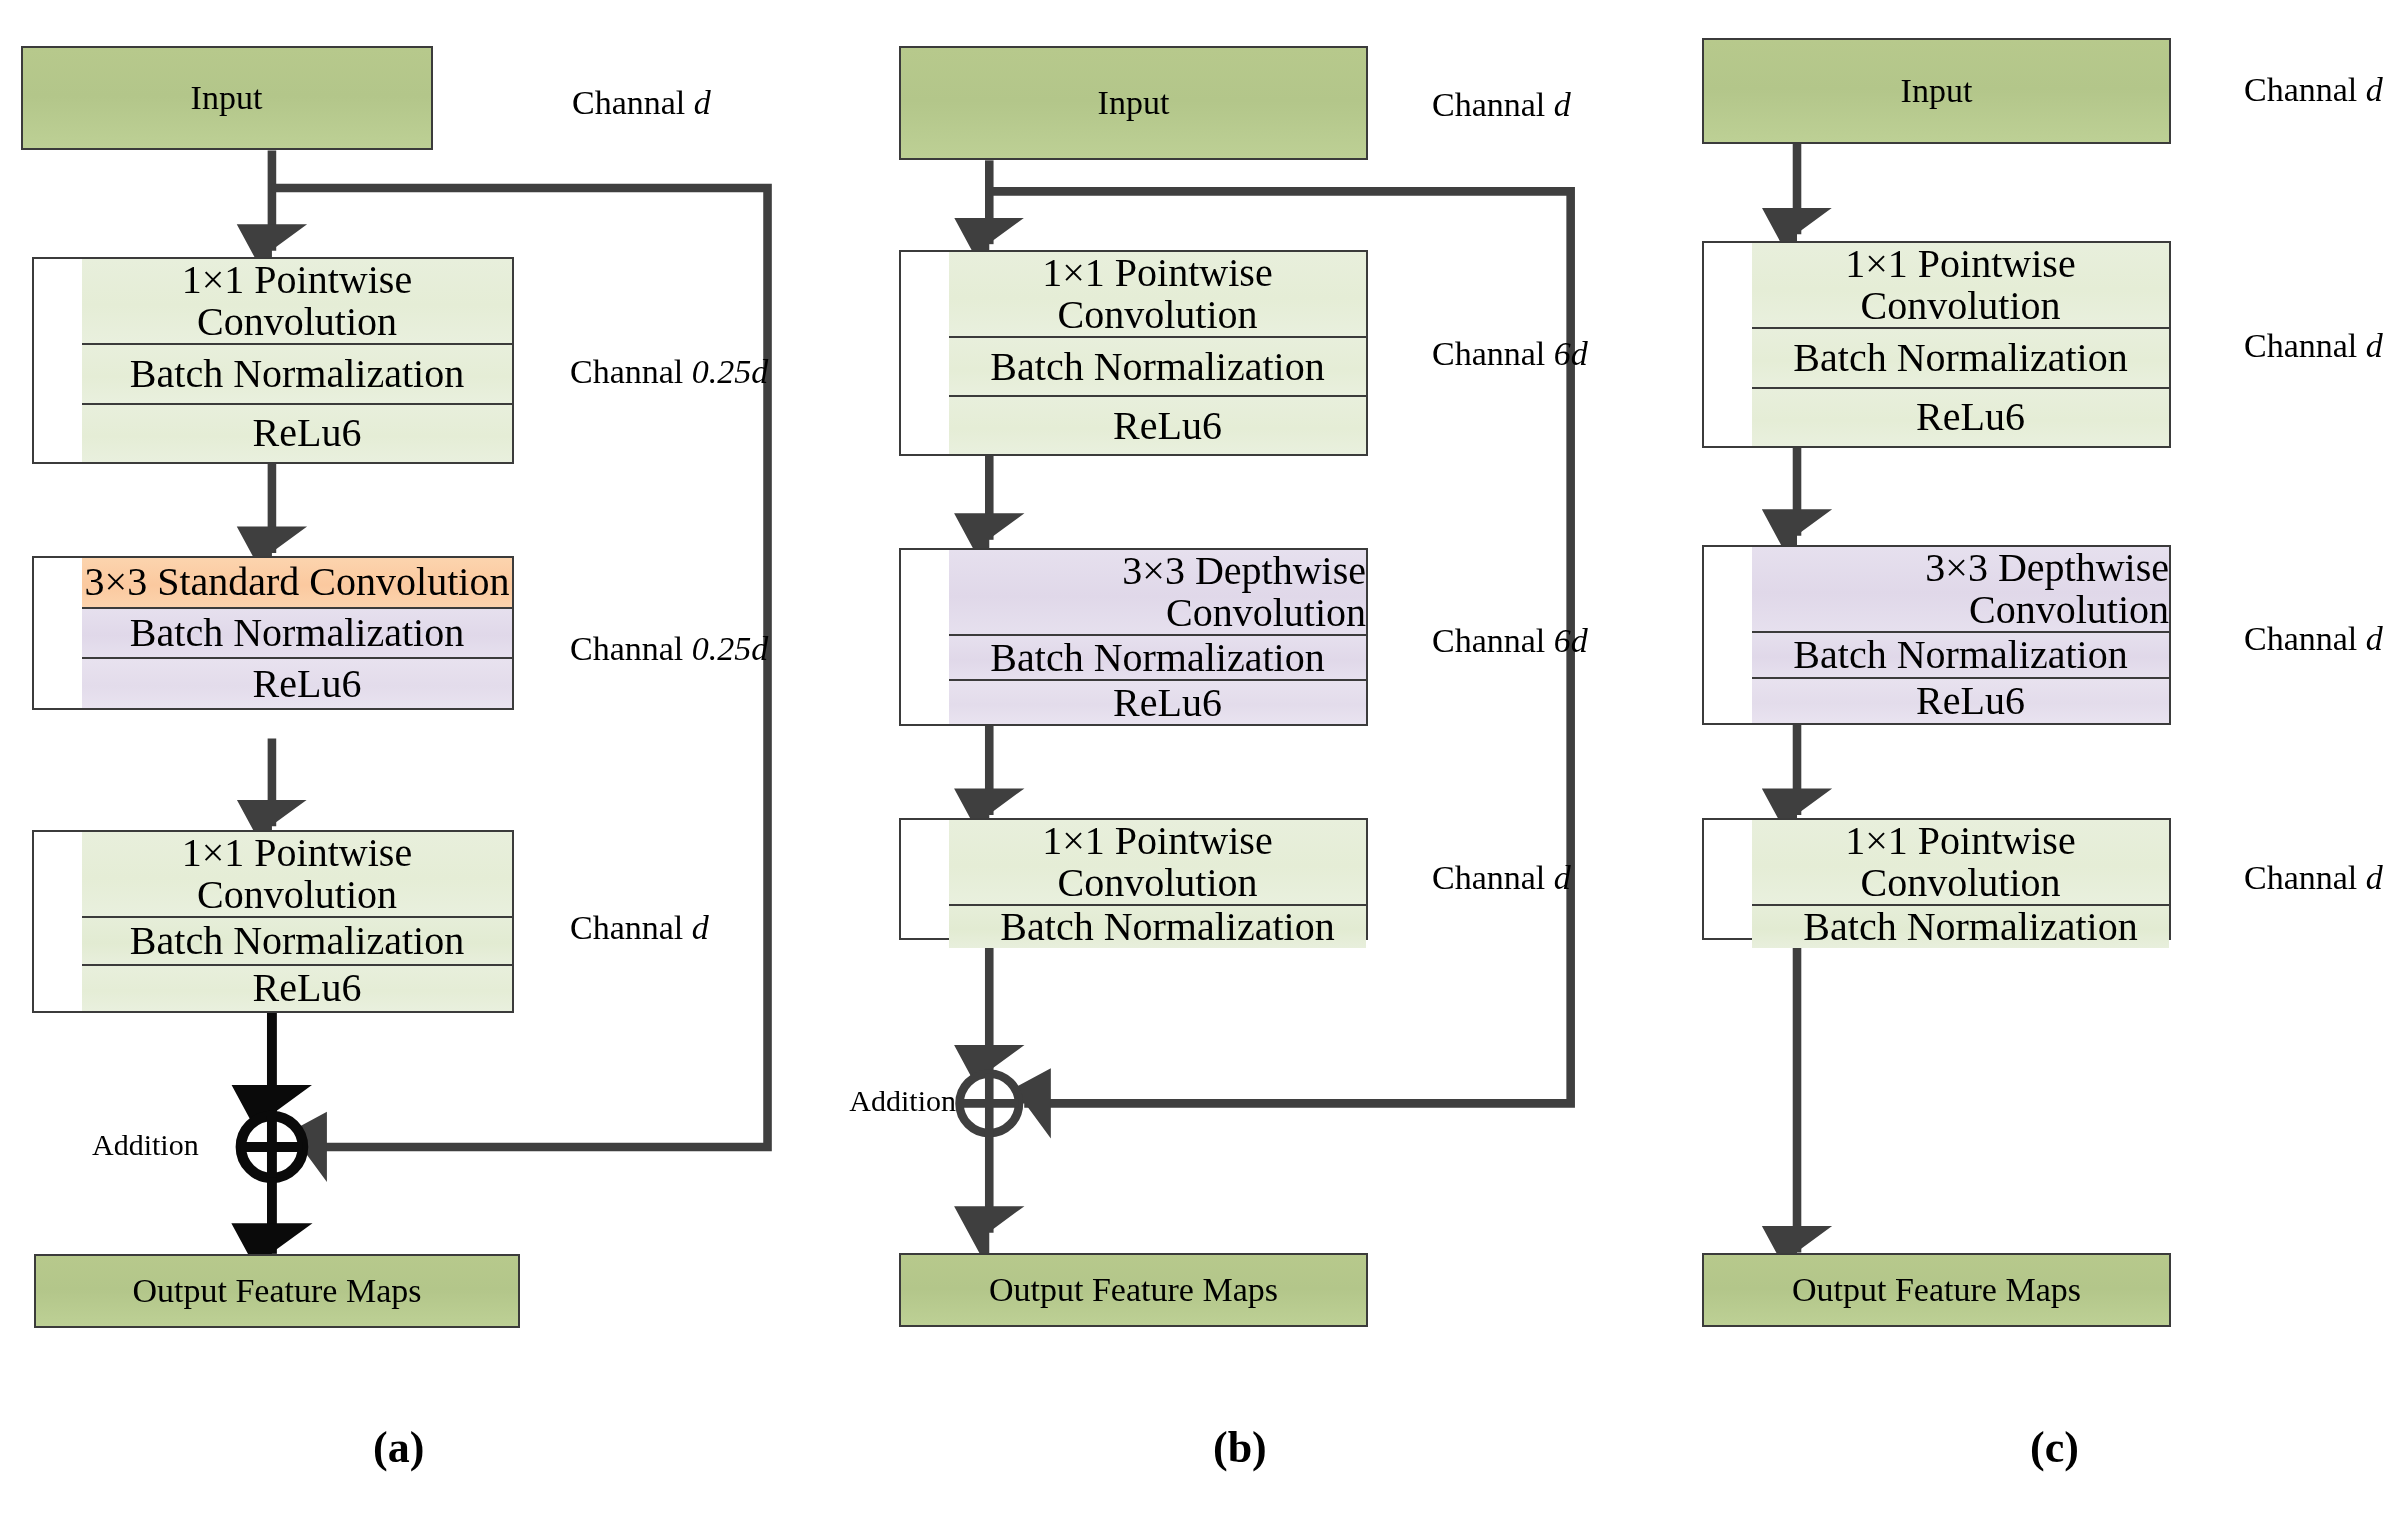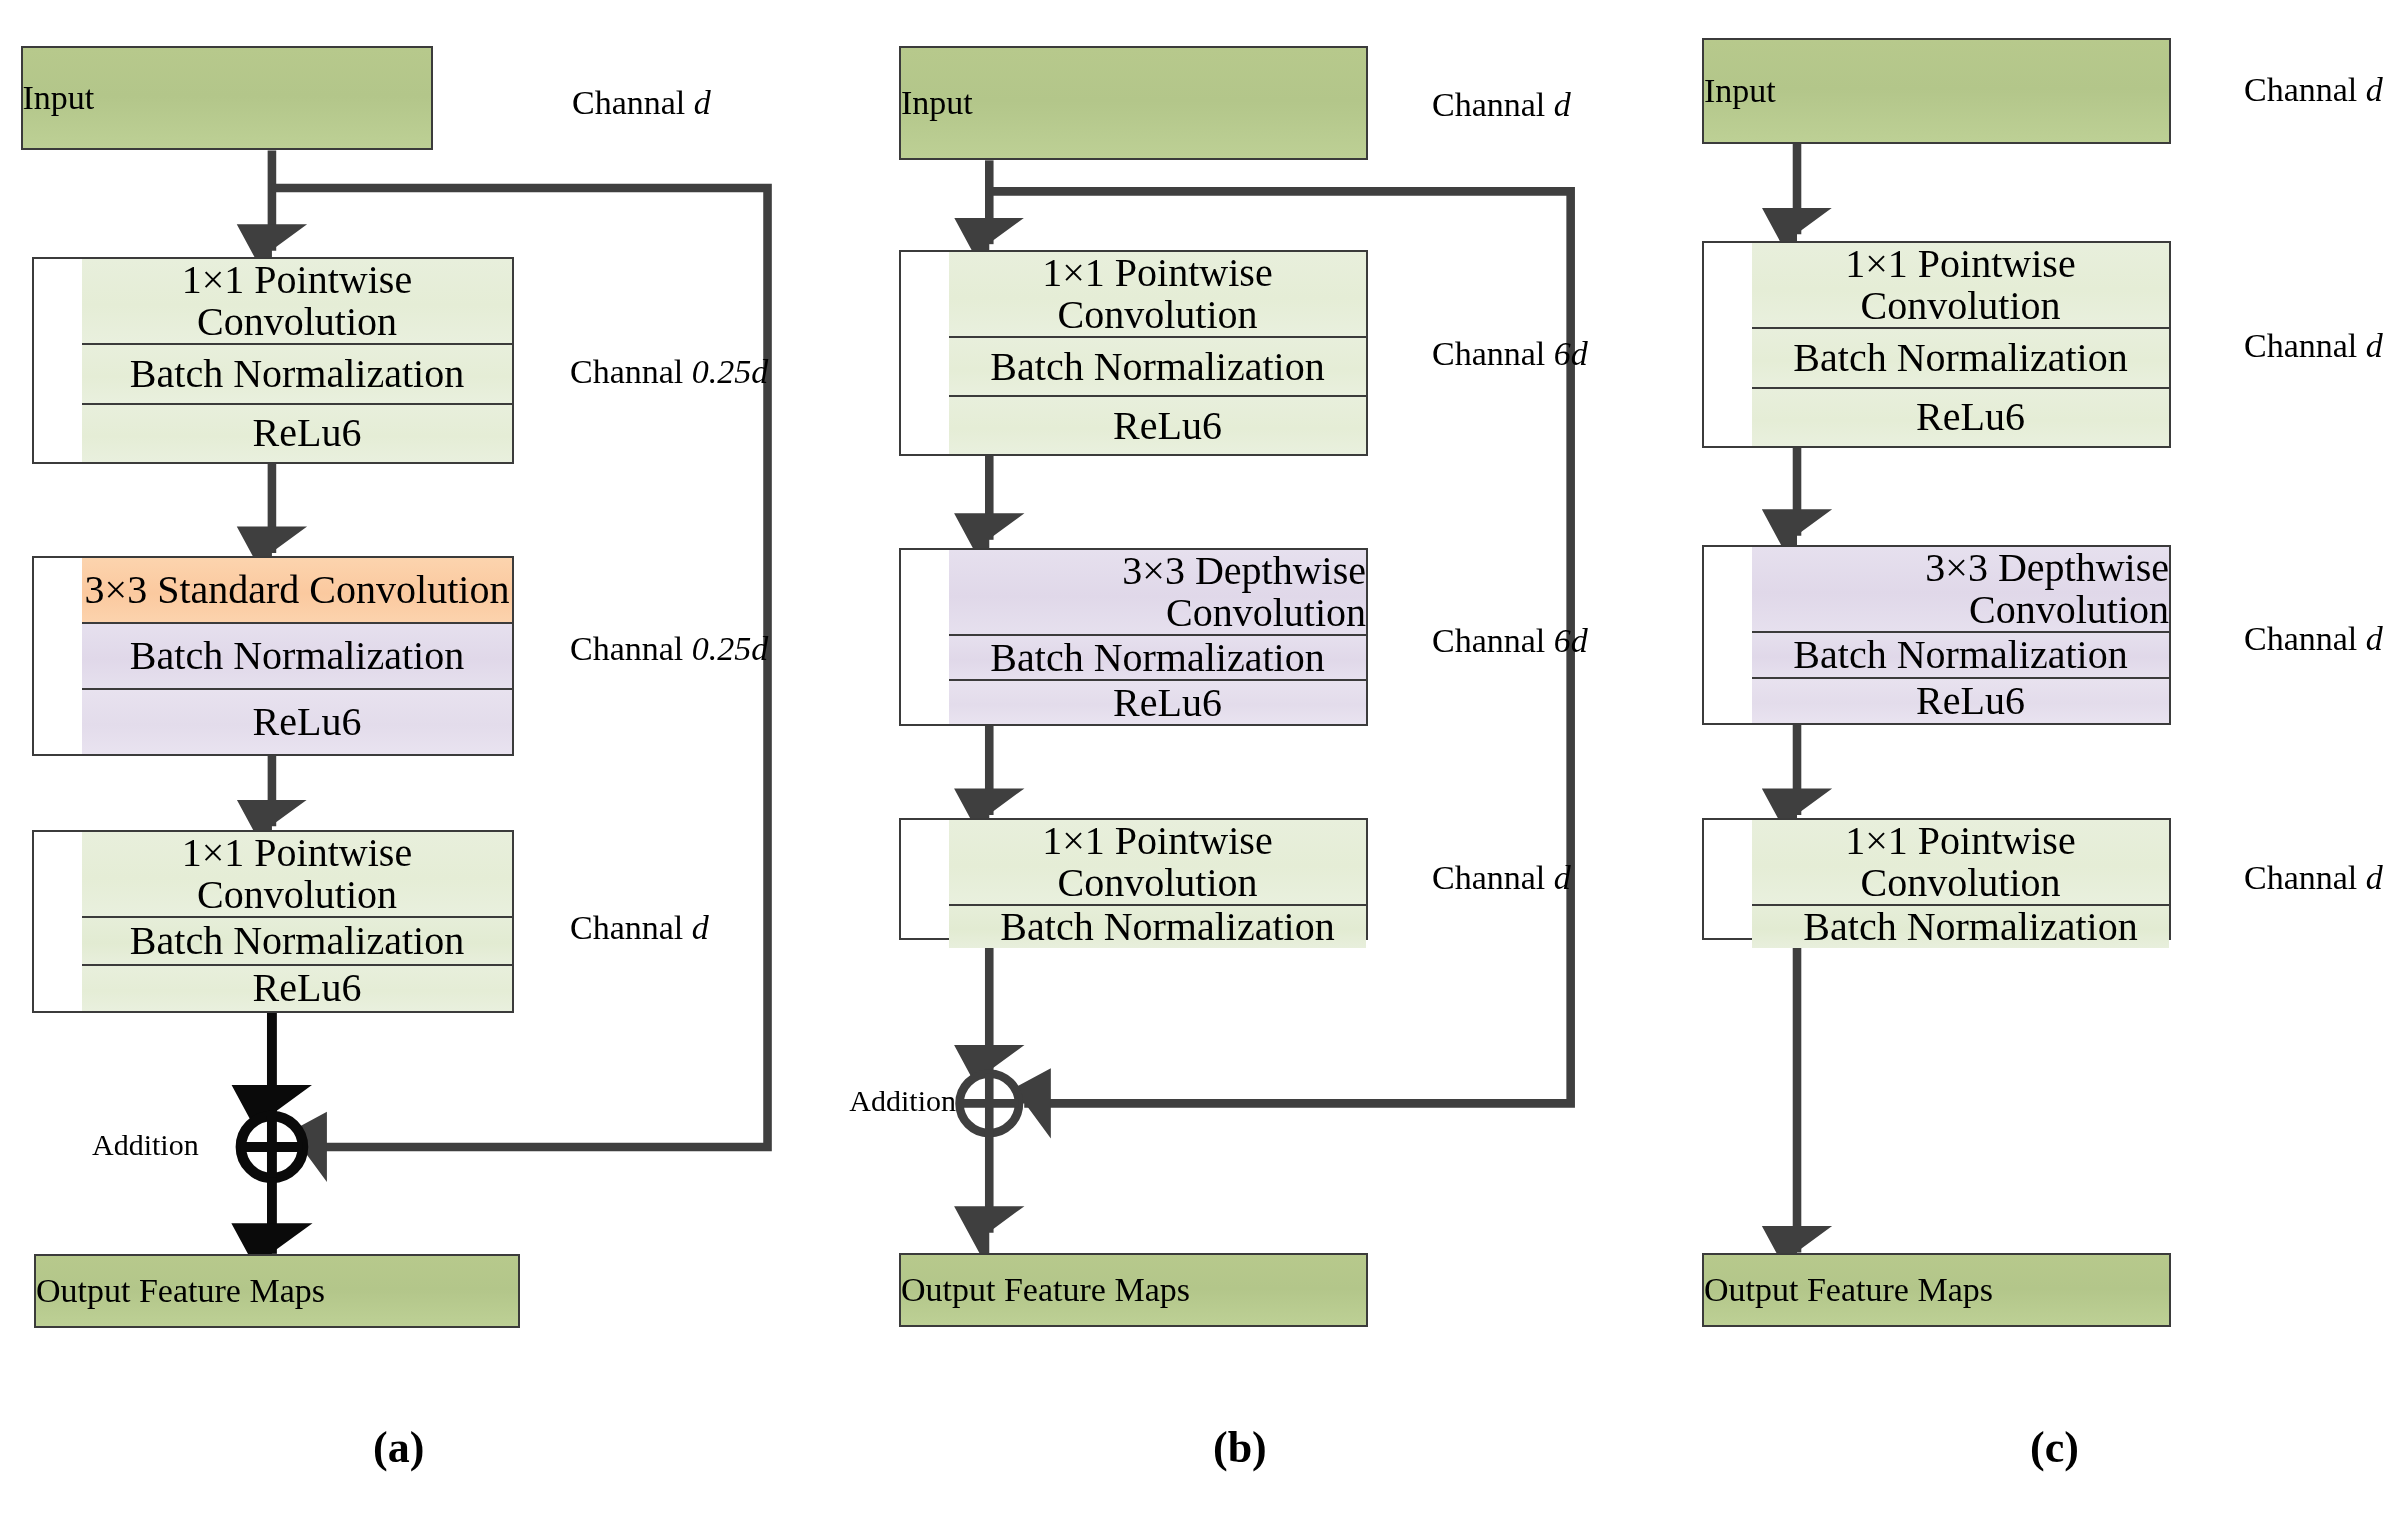--- a/index.html
+++ b/index.html
@@ -8,21 +8,21 @@
     font-family:"Liberation Serif","DejaVu Serif",serif;
     color:#000;
   }
   #stage{position:absolute;left:0;top:0;width:2389px;height:1533px;}
   svg#wires{position:absolute;left:0;top:0;width:2389px;height:1533px;pointer-events:none;}
 
   
   .box{
     position:absolute;box-sizing:border-box;
     border:2.6px solid #3b3b3b;
-    display:flex;align-items:center;
+    display:flex;align-items:center;justify-content:center;
     text-align:center;line-height:1.05;
     z-index:3;
   }
   .endbox{
     background:linear-gradient(180deg,#b7c98c 0%,#b3c68a 48%,#bdd095 100%);
     font-size:34px;
   }
   .stack{
     position:absolute;box-sizing:border-box;
     border:2.6px solid #3b3b3b;
@@ -124,21 +124,21 @@
 
   <div class="stack" style="left:32px;top:257px;width:482px;height:207px;">
     <div class="row grn">1×1 Pointwise Convolution</div>
     <div class="row grn">Batch Normalization</div>
     <div class="row grn">ReLu6</div>
   </div>
   <div class="ann" style="left:526px;top:355px;">
     <span>Channal </span><span class="it">0.25d</span>
   </div>
 
-  <div class="stack" style="left:32px;top:556px;width:482px;height:200px;">
+  <div class="stack" style="left:32px;top:556px;width:482px;height:154px;">
     <div class="row org">3×3 Standard Convolution</div>
     <div class="row lav">Batch Normalization</div>
     <div class="row lav2">ReLu6</div>
   </div>
   <div class="ann" style="left:526px;top:632px;">
     <span>Channal </span><span class="it">0.25d</span>
   </div>
 
   <div class="stack" style="left:32px;top:830px;width:482px;height:183px;">
     <div class="row grn">1×1 Pointwise Convolution</div>

